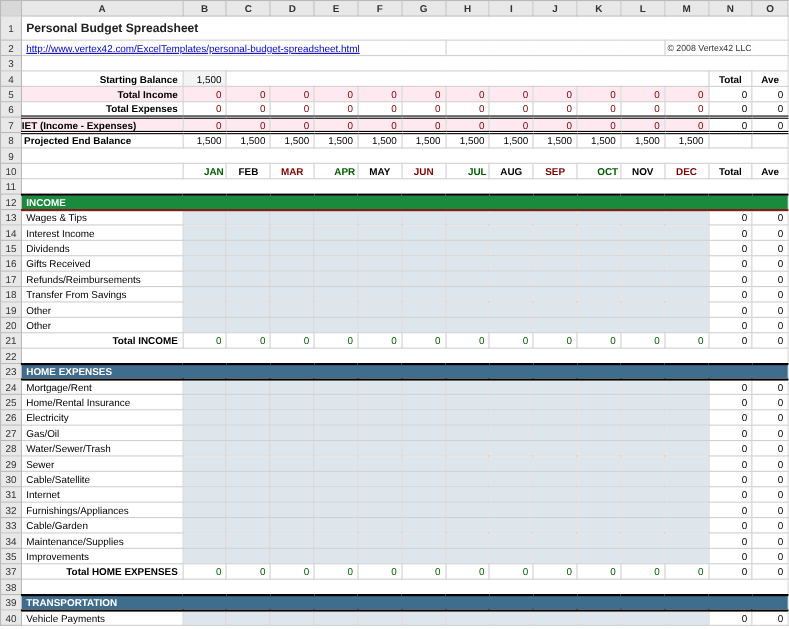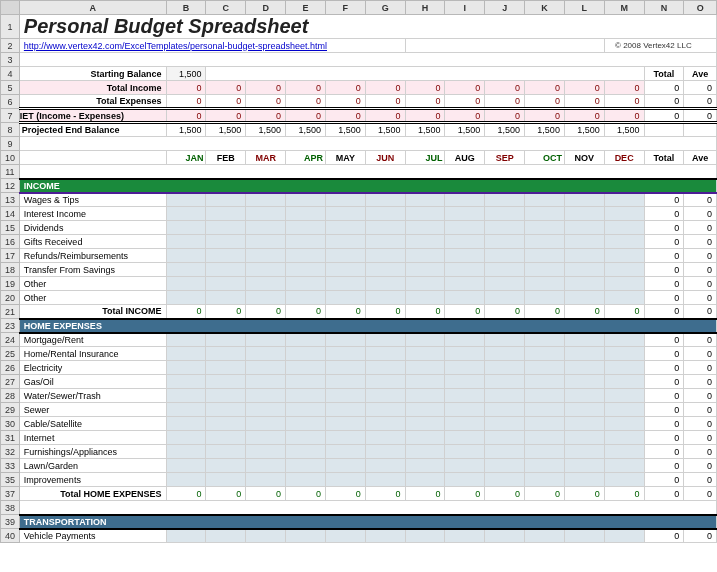--- a/index.html
+++ b/index.html
@@ -4,29 +4,29 @@
 <style>
   * { box-sizing: border-box; margin: 0; padding: 0; }
   body { font-family: Arial, sans-serif; font-size: 10px; background: #fff; width: 717px; overflow: hidden; }
   table { border-collapse: collapse; width: 100%; table-layout: fixed; }
   td, th { border: 1px solid #d0d0d0; height: 14px; padding: 0 2px; overflow: hidden; white-space: nowrap; font-size: 9px; vertical-align: middle; }
   
   .colhdr { background: #e8e8e8; text-align: center; font-size: 9px; color: #333; border: 1px solid #b8b8b8; height: 13px; }
   .rowhdr { background: #e8e8e8; text-align: center; font-size: 9px; color: #333; border: 1px solid #b8b8b8; width: 18px; }
   .corner { background: #d8d8d8; border: 1px solid #b8b8b8; width: 18px; }
   
-  .title { font-family: "Trebuchet MS", sans-serif; font-size: 20px; font-weight: bold; font-style: italic; color: #222; padding-left: 4px; }
+  .title { font-family: "Trebuchet MS", sans-serif; font-size: 11px; font-weight: bold; color: #222; padding-left: 4px; }
   .link { color: #0000cc; text-decoration: underline; font-size: 9px; padding-left: 4px; }
-  .copyright { font-size: 8px; text-align: center; color: #333; padding-right: 16px; }
+  .copyright { font-size: 8px; text-align: left; color: #333; padding-right: 16px; }
   .bhdr { text-align: right; font-weight: bold; padding-right: 4px; }
   .val { text-align: right; padding-right: 4px; }
   .valr { text-align: right; padding-right: 4px; color: #800000; }
   .valg { text-align: right; padding-right: 4px; color: #006000; }
   .pink { background: #fde9ef; }
-  .greenband { background: #1a8a3c; color: #fff; font-weight: bold; padding-left: 4px; border-top: 2px solid #000; border-bottom: 2px solid #4c1d95; margin-left: 16px; }
+  .greenband { background: #1a8a3c; color: #fff; font-weight: bold; padding-left: 4px; border-top: 2px solid #000; border-bottom: 2px solid #7f1d1d; margin-left: 16px; }
   .blueband { background: #3e6d8e; color: #fff; font-weight: bold; padding-left: 4px; border-top: 2px solid #000; border-bottom: 2px solid #000; margin-left: 24px; }
   .monthr { color: #800000; font-weight: bold; text-align: center; }
   .monthg { color: #006000; font-weight: bold; text-align: right; }
   .monthk { color: #000; font-weight: bold; text-align: center; }
   .totalhdr { font-weight: bold; text-align: center; }
   .label { padding-left: 4px; text-align: left; }
   .dblbot { border-bottom: 3px double #000; }
   .dbltop { border-top: 3px double #000; }
   .topline { border-top: 1px solid #000; }
   .lightblue { background: #dce6ec; }
@@ -372,20 +372,24 @@
         <td class="valg topline">0</td>
         <td class="valg topline">0</td>
         <td class="valg topline">0</td>
         <td class="valg topline">0</td>
         <td class="valg topline">0</td>
         <td class="valg topline">0</td>
         <td class="val topline">0</td>
         <td class="val topline">0</td>
       </tr>
 
+<tr>
+        <td class="rowhdr">22</td>
+        <td colspan="15" style="height:6px"></td>
+      </tr>
 
 <tr>
   <td class="rowhdr">23</td>
   <td class="blueband" colspan="15">HOME EXPENSES</td>
 </tr>
 
 </tbody>
     <tbody id="home-body">
       <tr>
         <td class="rowhdr">24</td>
@@ -544,21 +548,39 @@
         <td class="lightblue"></td>
         <td class="lightblue"></td>
         <td class="lightblue"></td>
         <td class="lightblue"></td>
         <td class="lightblue"></td>
         <td class="val">0</td>
         <td class="val">0</td>
       </tr>
       <tr>
         <td class="rowhdr">33</td>
-        <td class="label">Lawn/Garden</td>
+        <td class="label">Cable/Garden</td>
+        <td class="lightblue"></td>
+        <td class="lightblue"></td>
+        <td class="lightblue"></td>
+        <td class="lightblue"></td>
+        <td class="lightblue"></td>
+        <td class="lightblue"></td>
+        <td class="lightblue"></td>
+        <td class="lightblue"></td>
+        <td class="lightblue"></td>
+        <td class="lightblue"></td>
+        <td class="lightblue"></td>
+        <td class="lightblue"></td>
+        <td class="val">0</td>
+        <td class="val">0</td>
+      </tr>
+      <tr>
+        <td class="rowhdr">34</td>
+        <td class="label">Maintenance/Supplies</td>
         <td class="lightblue"></td>
         <td class="lightblue"></td>
         <td class="lightblue"></td>
         <td class="lightblue"></td>
         <td class="lightblue"></td>
         <td class="lightblue"></td>
         <td class="lightblue"></td>
         <td class="lightblue"></td>
         <td class="lightblue"></td>
         <td class="lightblue"></td>

